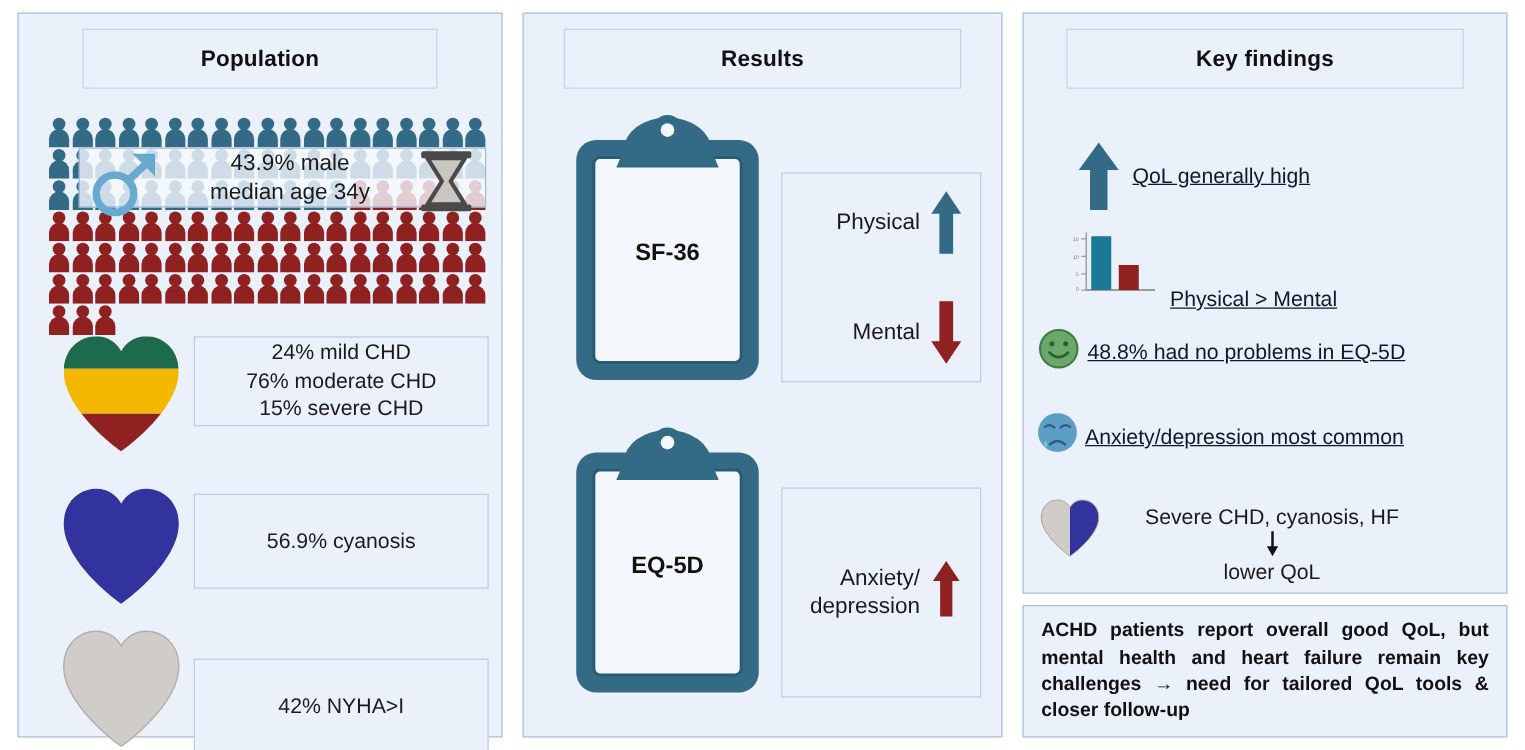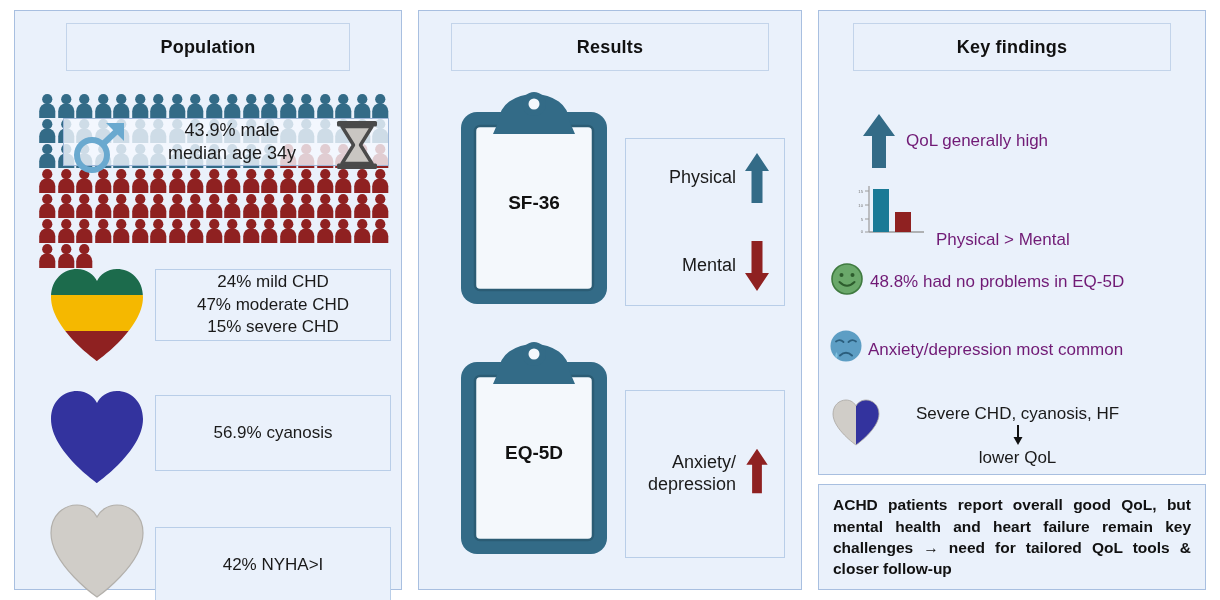--- a/index.html
+++ b/index.html
@@ -101,21 +101,21 @@
   #box-eq5d{left:625px;top:390px;width:160px;height:168px;}
 
   .arrow-row{display:flex;align-items:center;justify-content:flex-end;gap:8px;width:100%;padding-right:14px;box-sizing:border-box;}
   .arrow-label{font-size:18px;color:#1a1a1a;text-align:right;line-height:1.2;}
   .arrow-ico{width:26px;height:54px;flex:0 0 26px;}
   .arrow-ico svg{display:block;}
   #box-sf36 .inner{display:flex;flex-direction:column;gap:34px;width:100%;}
 
   
   .kf-row{position:absolute;display:flex;align-items:center;}
-  .kf-label{font-size:17px;color:#701a75;}
+  .kf-label{font-size:17px;color:#0f172a;text-decoration:underline;}
   .kf-ico{display:block;}
 
   #kf-row-1{left:862px;top:110px;width:330px;height:62px;}
   #kf-row-2{left:852px;top:178px;width:340px;height:72px;align-items:flex-end;}
   #kf-row-3{left:830px;top:262px;width:360px;height:40px;}
   #kf-row-4{left:828px;top:328px;width:370px;height:44px;}
   #kf-row-5{left:830px;top:392px;width:372px;height:88px;}
 
   #kf-row-1 .kf-label{margin-left:44px;}
   #kf-row-2 .kf-label{margin-left:42px;}
@@ -904,21 +904,21 @@
         <g clip-path="url(#hclip1)">
           <rect x="0" y="0" width="104" height="34" fill="#1c6b4c"></rect>
           <rect x="0" y="34" width="104" height="36" fill="#f5b800"></rect>
           <rect x="0" y="70" width="104" height="34" fill="#8f2121"></rect>
         </g>
       </svg>
     </div>
     <div class="infobox" id="box-chd">
       <div>
         <div>24%  mild CHD</div>
-        <div>47%  moderate CHD</div>
+        <div>76%  moderate CHD</div>
         <div>15% severe CHD</div>
       </div>
     </div>
 
     <div class="heart-wrap" id="heart-cyanosis">
       <svg viewBox="0 0 104 104">
         <path d="M52 100 C52 100 6 68 6 36 C6 18 19 8 32 8 C42 8 49 14 52 20 C55 14 62 8 72 8 C85 8 98 18 98 36 C98 68 52 100 52 100 Z" fill="#33339e"></path>
       </svg>
     </div>
     <div class="infobox" id="box-cyanosis">

